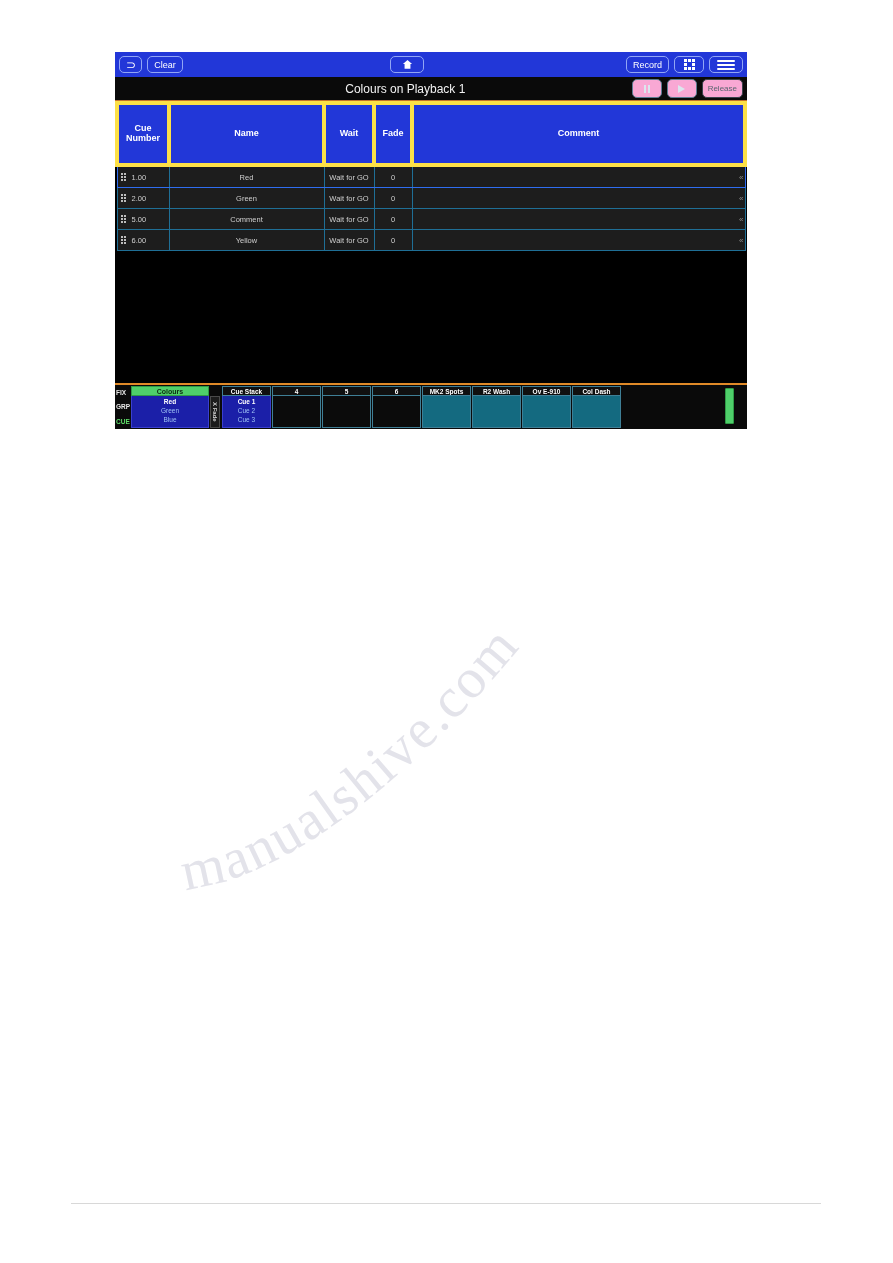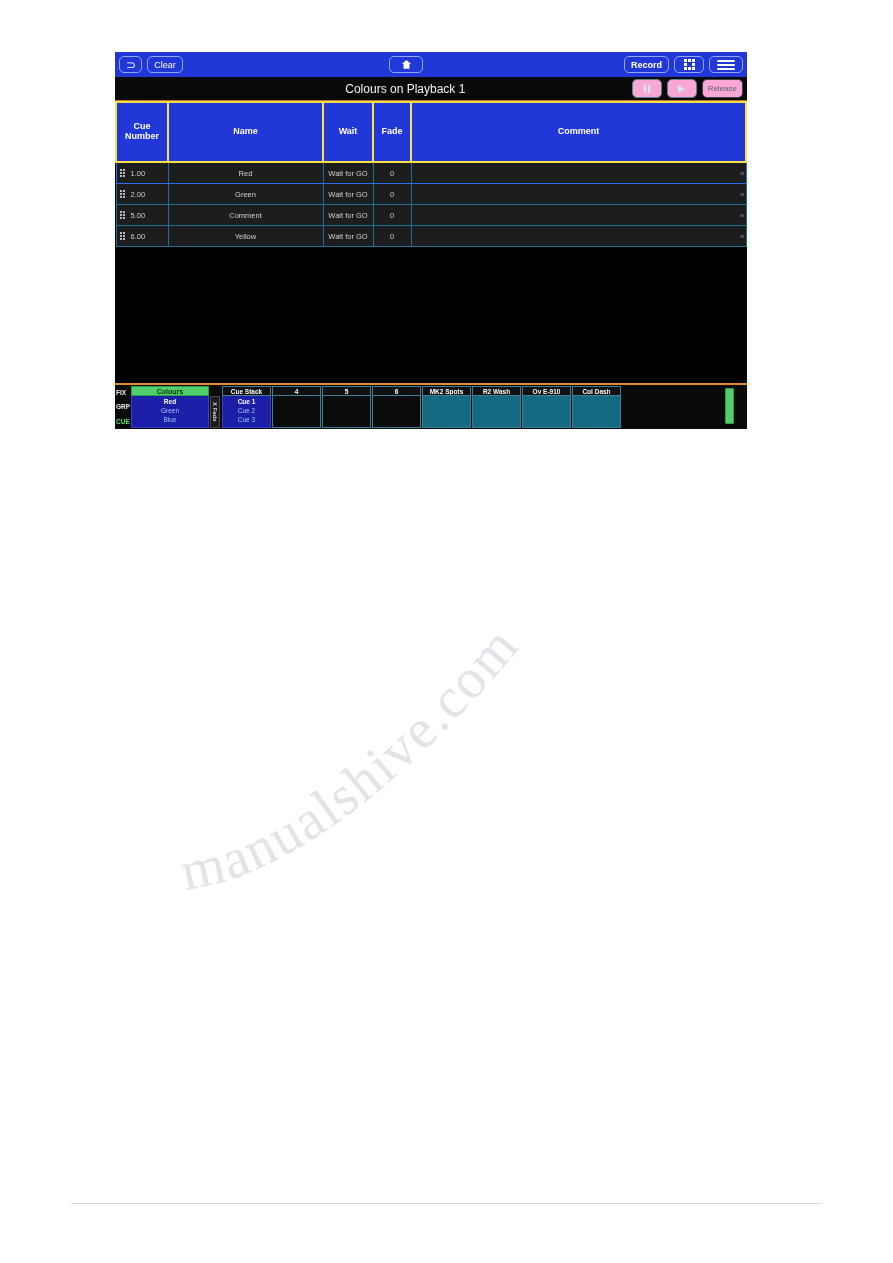--- a/index.html
+++ b/index.html
@@ -74,21 +74,21 @@
     justify-content: center;
     font-size: 9px;
     padding: 0 6px;
     box-sizing: border-box;
     margin-right: 5px;
     cursor: pointer;
     white-space: nowrap;
   }
   .tb-btn.wide { min-width: 36px; }
   .tb-spacer { flex: 1 1 auto; }
-  .tb-right { display: flex; align-items: flex-end; font-weight: bold; }
+  .tb-right { display: flex; align-items: flex-end; }
   .tb-right .tb-btn:last-child { margin-right: 0; }
 
   .icon-undo { font-size: 12px; line-height: 1; letter-spacing: -1px; }
   .icon-home svg { display: block; }
   .icon-grid { display: grid; grid-template-columns: repeat(3, 3px); grid-template-rows: repeat(3, 3px); gap: 1px; }
   .icon-grid i { background: #ffffff; display: block; width: 3px; height: 3px; }
   .icon-grid i.off { background: #2237d8; border: 0; }
   .icon-burger { display: flex; flex-direction: column; gap: 2px; width: 18px; }
   .icon-burger i { display: block; height: 2px; background: #ffffff; border-radius: 1px; }
 
@@ -137,21 +137,21 @@
   }
 
   
   .cuetable { width: 100%; border-collapse: collapse; table-layout: fixed; }
   .cuetable th {
     background: #2237d8;
     color: #ffffff;
     font-size: 9px;
     font-weight: bold;
     height: 26px;
-    border: 2px solid #fde047;
+    border: 4px solid #fde047;
     padding: 16px 2px;
     line-height: 1.1;
   }
   .cuetable td {
     background: #1d1d1d;
     color: #cfcfcf;
     font-size: 7.5px;
     height: 20px;
     border: 1px solid #1f6f96;
     text-align: center;

